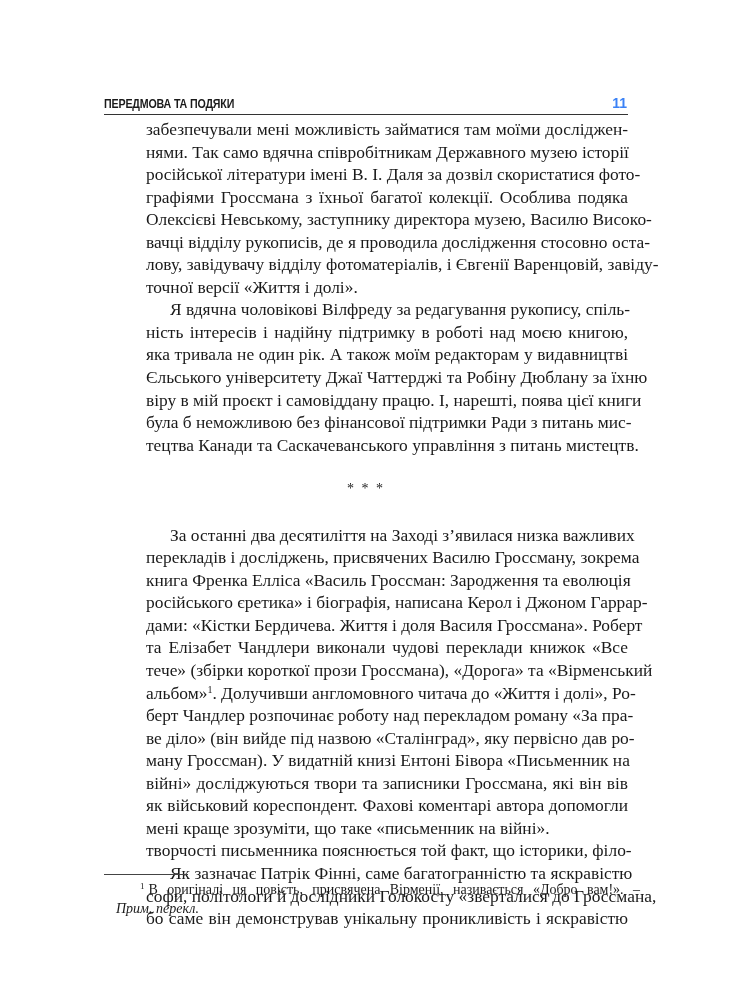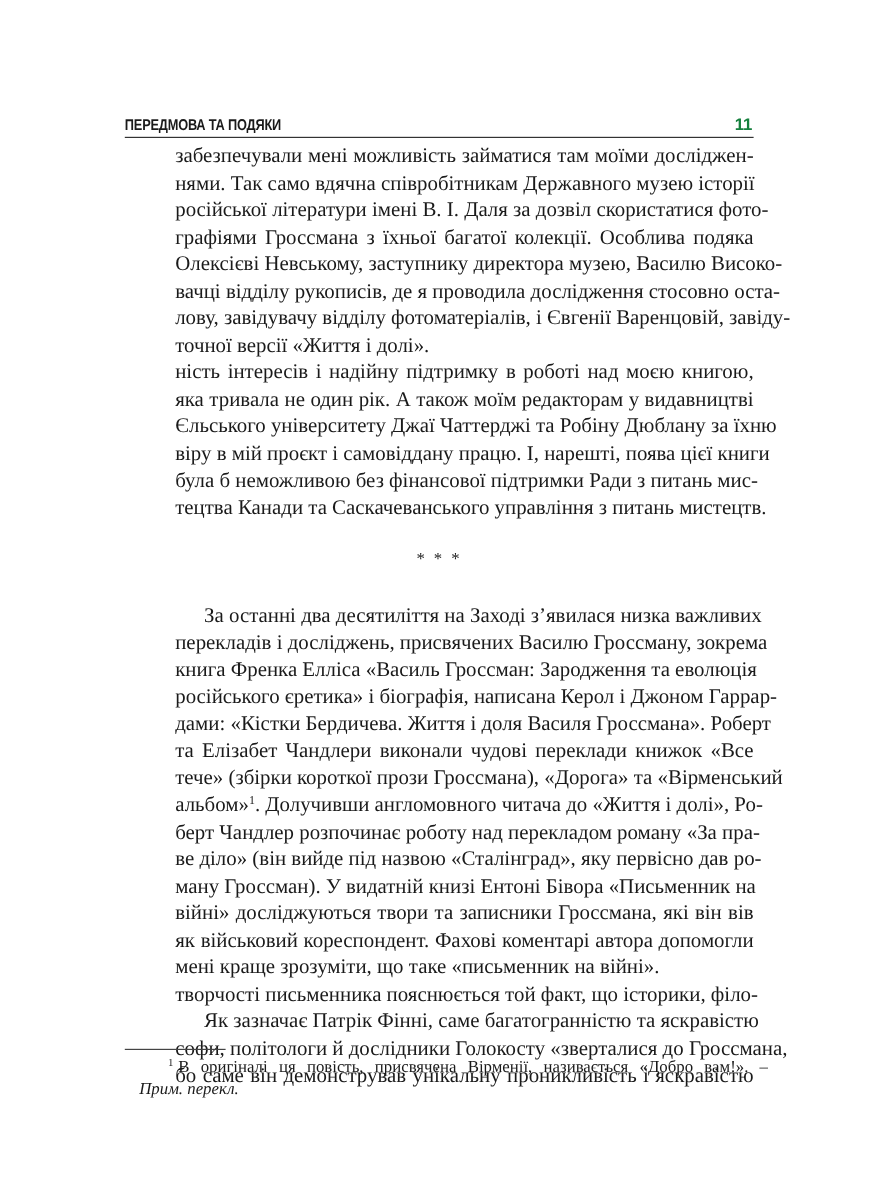--- a/index.html
+++ b/index.html
@@ -11,21 +11,21 @@
     font-family: "Liberation Sans", sans-serif;
   }
   .rh-title {
     position: absolute; left: 0; top: 2px;
     font-size: 13px; font-weight: bold; letter-spacing: -0.2px;
     transform: scaleX(0.82); transform-origin: left center;
     white-space: nowrap; color: #1a1a1a;
   }
   .rh-num {
     position: absolute; right: 1px; top: 1px;
-    font-size: 14px; font-weight: bold; color: #15803d;
+    font-size: 14px; font-weight: bold; color: #3b82f6;
   }
   .body-text {
     position: absolute; top: 118px; left: 0; width: 524px;
     font-family: "Liberation Serif", serif;
     font-size: 17.4px; line-height: 22.55px;
   }
   .line {
     display: block; white-space: nowrap;
     text-align: justify; text-align-last: justify;
     height: 22.55px;
@@ -67,20 +67,21 @@
       <span class="line">забезпечували мені можливість займатися там моїми досліджен-</span>
       <span class="line">нями. Так само вдячна співробітникам Державного музею історії</span>
       <span class="line">російської літератури імені В. І. Даля за дозвіл скористатися фото-</span>
       <span class="line">графіями Гроссмана з їхньої багатої колекції. Особлива подяка</span>
       <span class="line">Олексієві Невському, заступнику директора музею, Василю Високо-</span>
       <span class="line">вачці відділу рукописів, де я проводила дослідження стосовно оста-</span>
       <span class="line">лову, завідувачу відділу фотоматеріалів, і Євгенії Варенцовій, завіду-</span>
       <span class="line last">точної версії «Життя і долі».</span>
     </div>
     <div>
+      <span class="line indent">Я вдячна чоловікові Вілфреду за редагування рукопису, спіль-</span>
       <span class="line">ність інтересів і надійну підтримку в роботі над моєю книгою,</span>
       <span class="line">яка тривала не один рік. А також моїм редакторам у видавництві</span>
       <span class="line">Єльського університету Джаї Чаттерджі та Робіну Дюблану за їхню</span>
       <span class="line">віру в мій проєкт і самовіддану працю. І, нарешті, поява цієї книги</span>
       <span class="line">була б неможливою без фінансової підтримки Ради з питань мис-</span>
       <span class="line last">тецтва Канади та Саскачеванського управління з питань мистецтв.</span>
     </div>
 
     <span class="separator">* * *</span>
 

